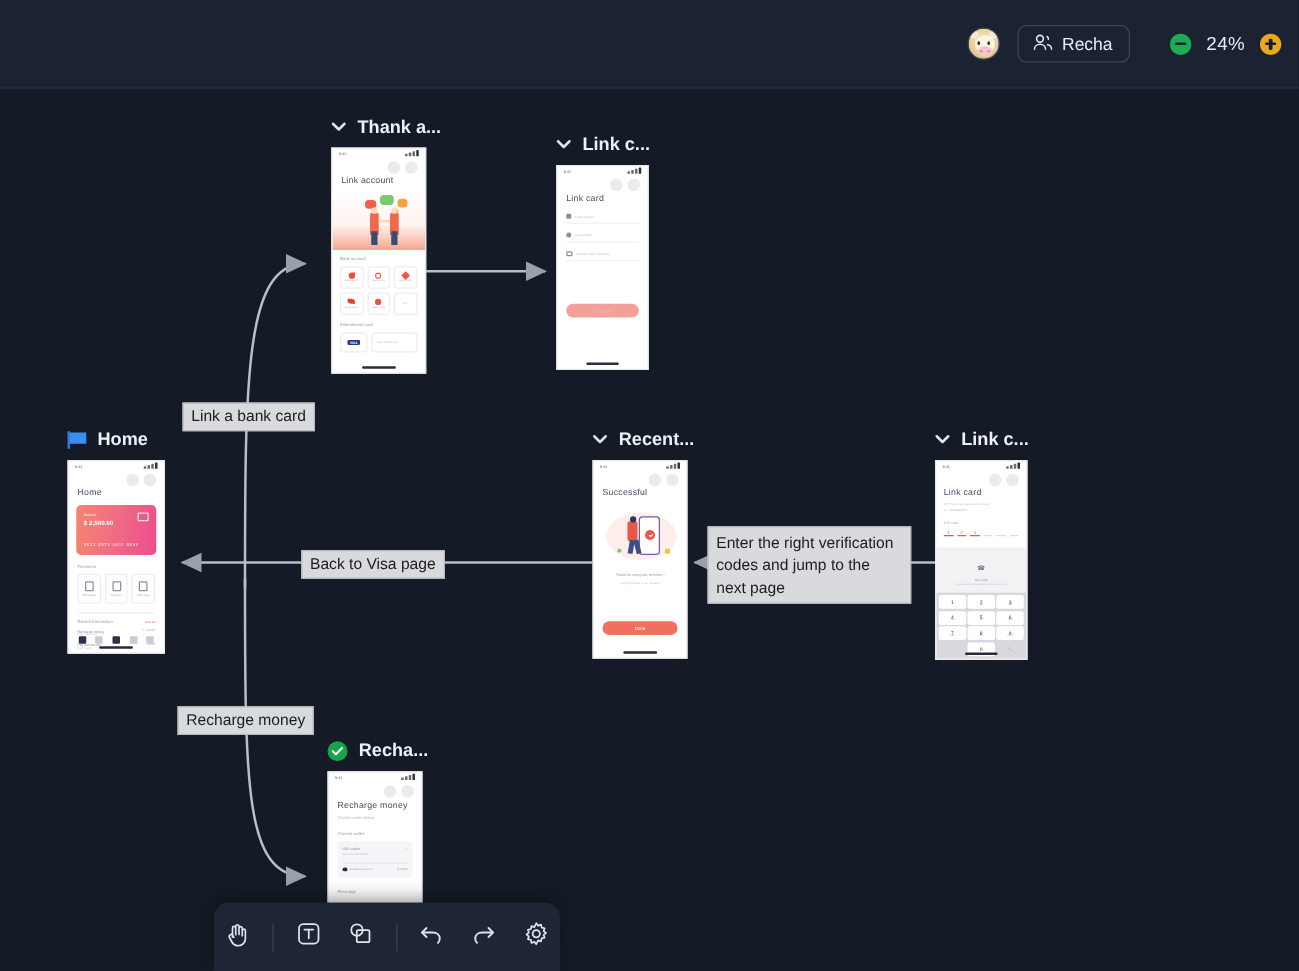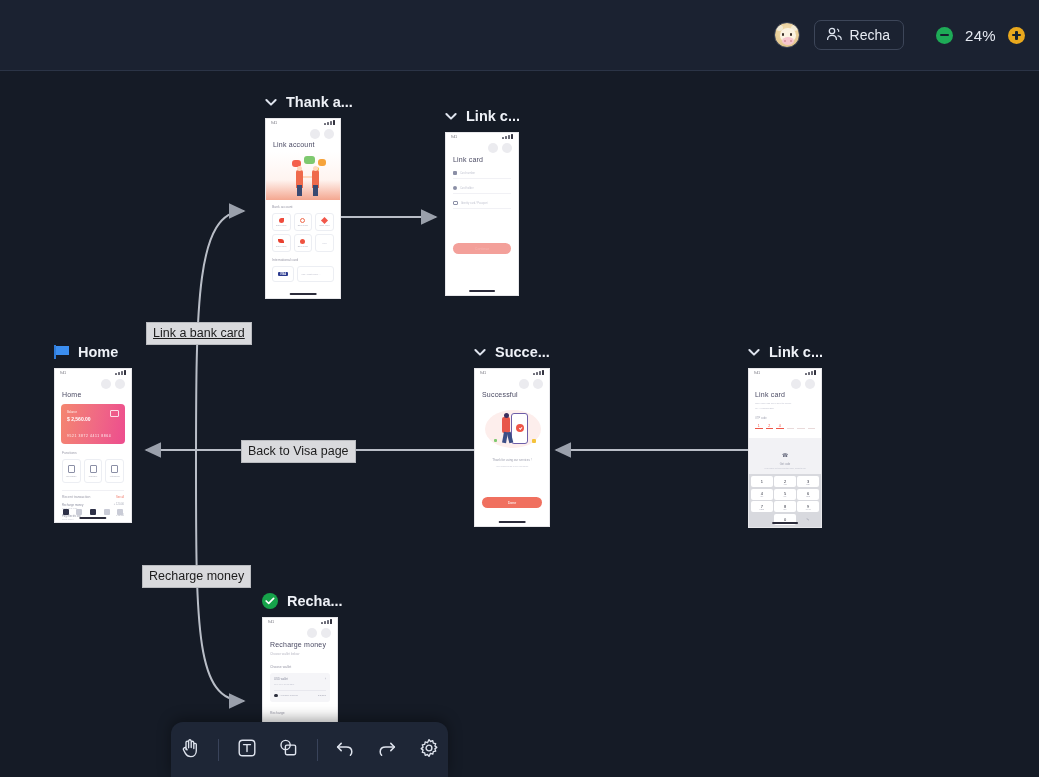--- a/index.html
+++ b/index.html
@@ -402,21 +402,21 @@
       </div>
     </div>
 
     <div class="node" style="left:474px; top:272px;">
       <div class="node-head">
         <span class="chev">
           <svg width="12" height="9" viewBox="0 0 12 9">
               <path d="M1.4 2 L6 6.6 L10.6 2" fill="none" stroke="#dfe4ee" stroke-width="2" stroke-linecap="round" stroke-linejoin="round"></path>
             </svg>
         </span>
-        <span class="node-title">Succe...</span>
+        <span class="node-title">Recent...</span>
       </div>
       <div class="phone" style="width:76px; height:159px;">
         <div class="statusbar">
           <span>9:41</span>
           <span class="sb-dots">
             <span style="height:2px"></span>
               <span style="height:3px"></span>
               <span style="height:4px"></span>
               <span style="height:5px;background:#33333f"></span>
           </span>
@@ -589,25 +589,26 @@
           </div>
           <div class="plabel" style="margin-top:9px">Recharge</div>
           <div style="margin-top:5px;border-bottom:.5px solid #eeeef3;padding-bottom:3px">
             <span style="font-size:2.6px;color:#c6c8d4">Amount</span>
           </div>
         </div>
 
       </div>
     </div>
 
-    <div class="edge-label" style="left:146px; top:251px;text-decoration:underline;">Link a bank card</div>
+    <div class="edge-label" style="left:146px; top:251px;">Link a bank card</div>
 
 
     <div class="edge-label" style="left:241px; top:369px;">Back to Visa page</div>
 
+    <div class="edge-label multi" style="left:566px; top:350px; width:163px;">Enter the right verification codes and jump to the next page</div>
 
     <div class="edge-label" style="left:142px; top:494px;">Recharge money</div>
 
     <div class="toolbar">
       <div class="tool">
         <span>
           <svg width="20" height="21" viewBox="0 0 20 21">
             <path d="M6 12.5V5.4a1.3 1.3 0 1 1 2.6 0v5.4M8.6 10.3V4.1a1.3 1.3 0 1 1 2.6 0v6.2M11.2 10.6V5.6a1.3 1.3 0 1 1 2.6 0v6M13.8 11.2V7.6a1.25 1.25 0 1 1 2.5 0v6.1c0 3.5-2.4 5.9-5.6 5.9-3 0-4.3-1.3-5.3-3.2L3.6 13c-.5-.9-.2-1.8.6-2.2.7-.4 1.5-.2 2 .6l.9 1.5" fill="none" stroke="#dfe4ee" stroke-width="1.35" stroke-linecap="round" stroke-linejoin="round"></path>
           </svg>
         </span>

